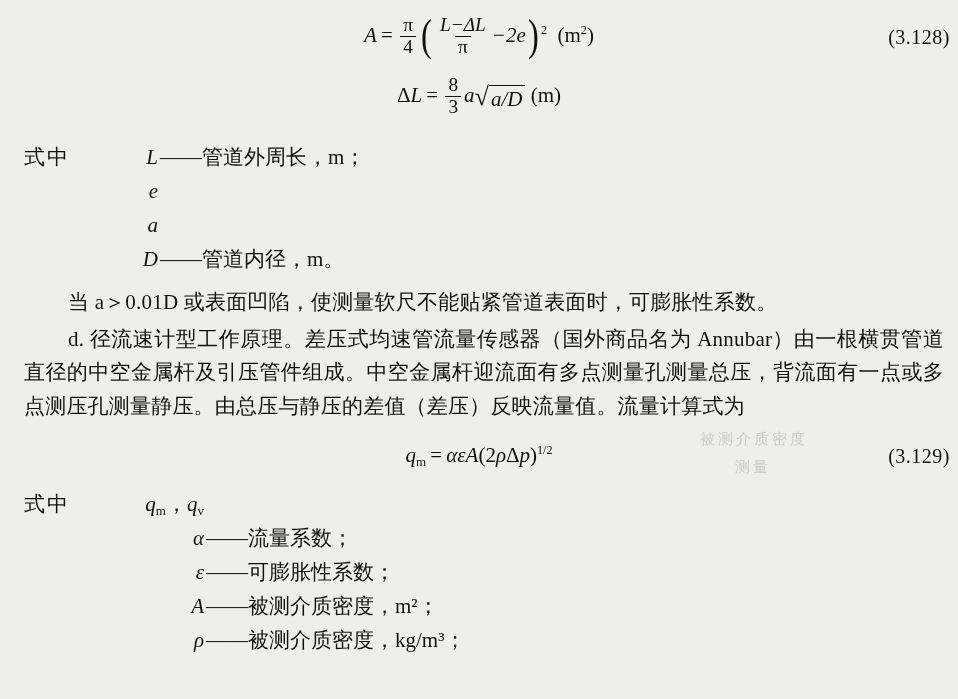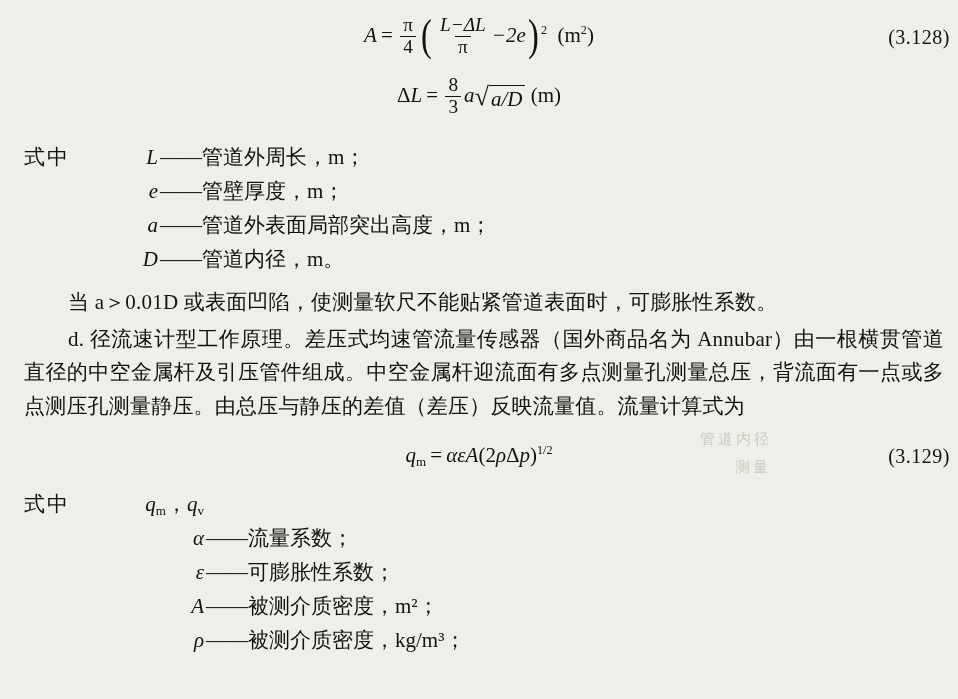--- a/index.html
+++ b/index.html
@@ -145,21 +145,21 @@
     letter-spacing: 3px;
     user-select: none;
     pointer-events: none;
   }
 </style>
 </head>
 <body>
 
 <div class="page">
 
-  <div class="ghost" style="left:700px; top:424px;">管道内径</div>
+  <div class="ghost" style="left:700px; top:424px;">被测介质密度</div>
   <div class="ghost" style="left:735px; top:452px;">测量</div>
 
   <div class="eq-row" style="height:62px; margin-top:6px;">
     <span class="eq-body">
       <span>A</span><span class="upright"> = </span><span class="frac">
           <span class="num upright">π</span>
           <span class="den upright">4</span>
         </span><span class="bigparen">(</span><span class="frac">
           <span class="num"><span>L−ΔL</span></span>
           <span class="den upright">π</span>
@@ -182,26 +182,24 @@
 
   <div class="deflist" style="margin-top:14px; padding-left:24px;">
     <div class="defrow">
       <span class="lead">式中</span>
       <span class="sym w1">L</span>
       <span class="desc"><span>——</span><span>管道外周长，m；</span></span>
     </div>
     <div class="defrow">
       <span class="lead"></span>
       <span class="sym w1">e</span>
-      <span class="desc"><span>——</span><span>管壁厚度，m；</span></span>
     </div>
     <div class="defrow">
       <span class="lead"></span>
       <span class="sym w1">a</span>
-      <span class="desc"><span>——</span><span>管道外表面局部突出高度，m；</span></span>
     </div>
     <div class="defrow">
       <span class="lead"></span>
       <span class="sym w1">D</span>
       <span class="desc"><span>——</span><span>管道内径，m。</span></span>
     </div>
   </div>
 
   <div class="para indent-2" style="margin-top:10px; padding-left:24px; padding-right:16px;">当 a＞0.01D 或表面凹陷，使测量软尺不能贴紧管道表面时，可膨胀性系数。</div>
 

